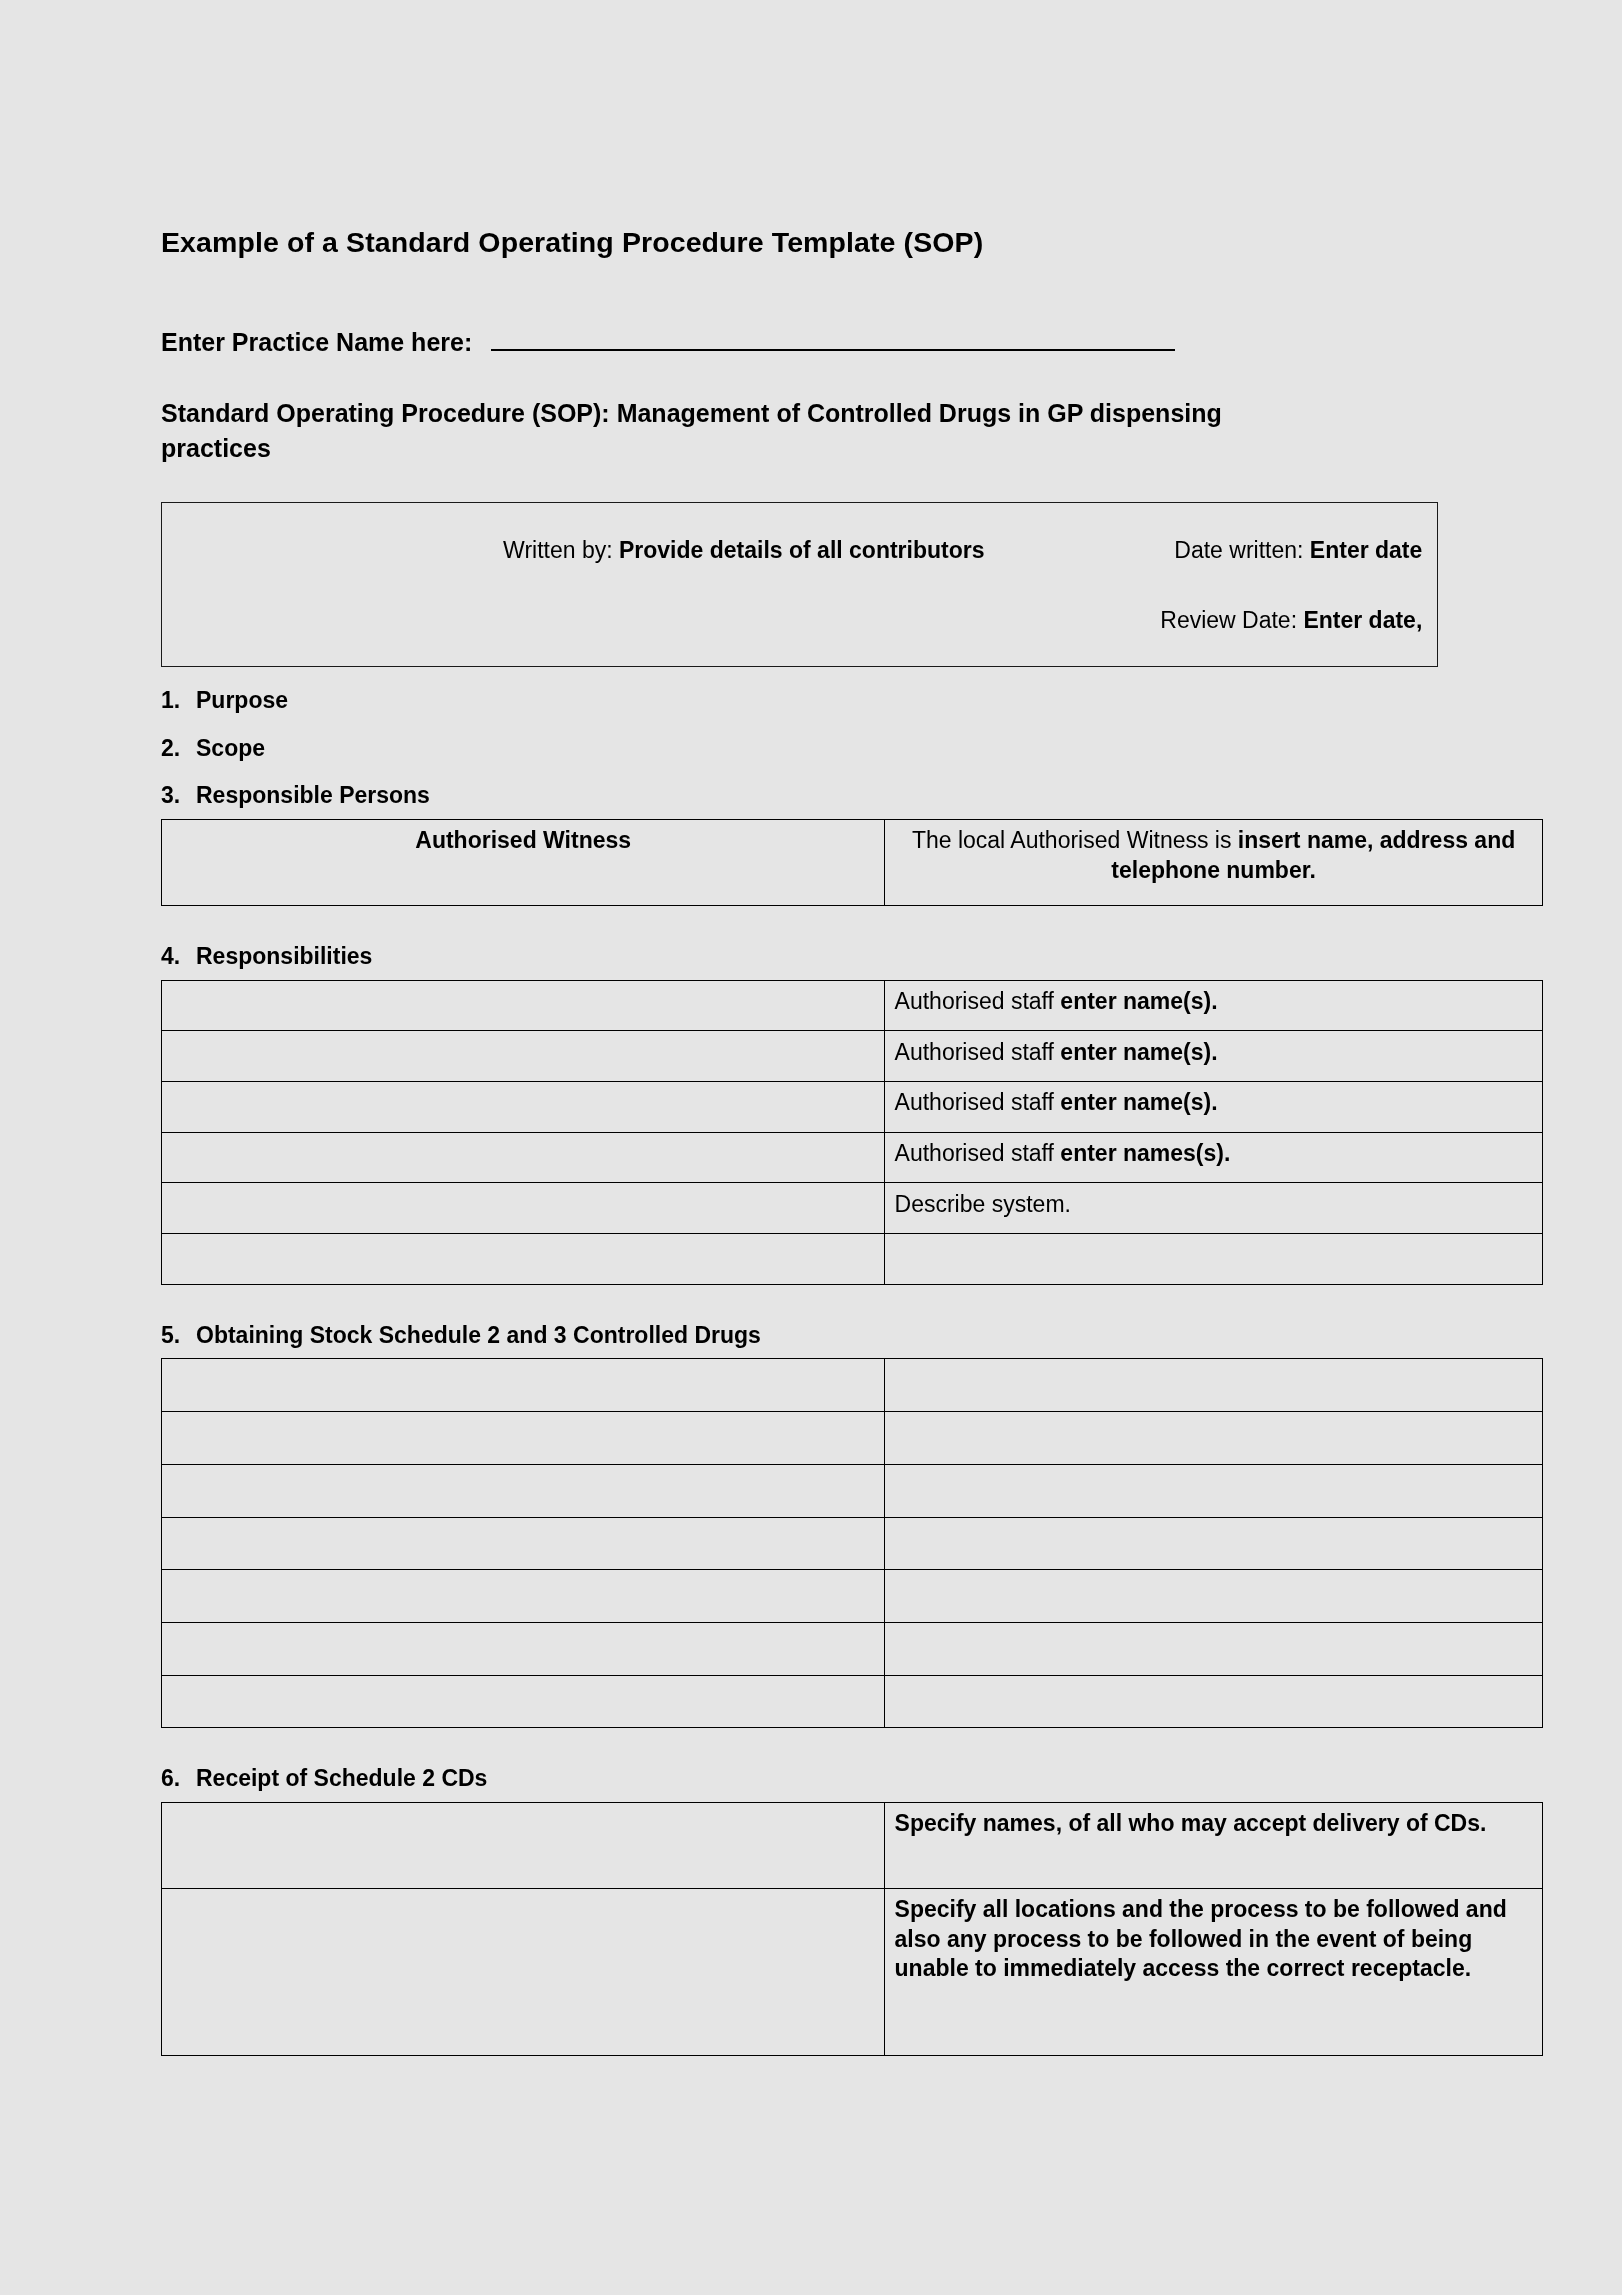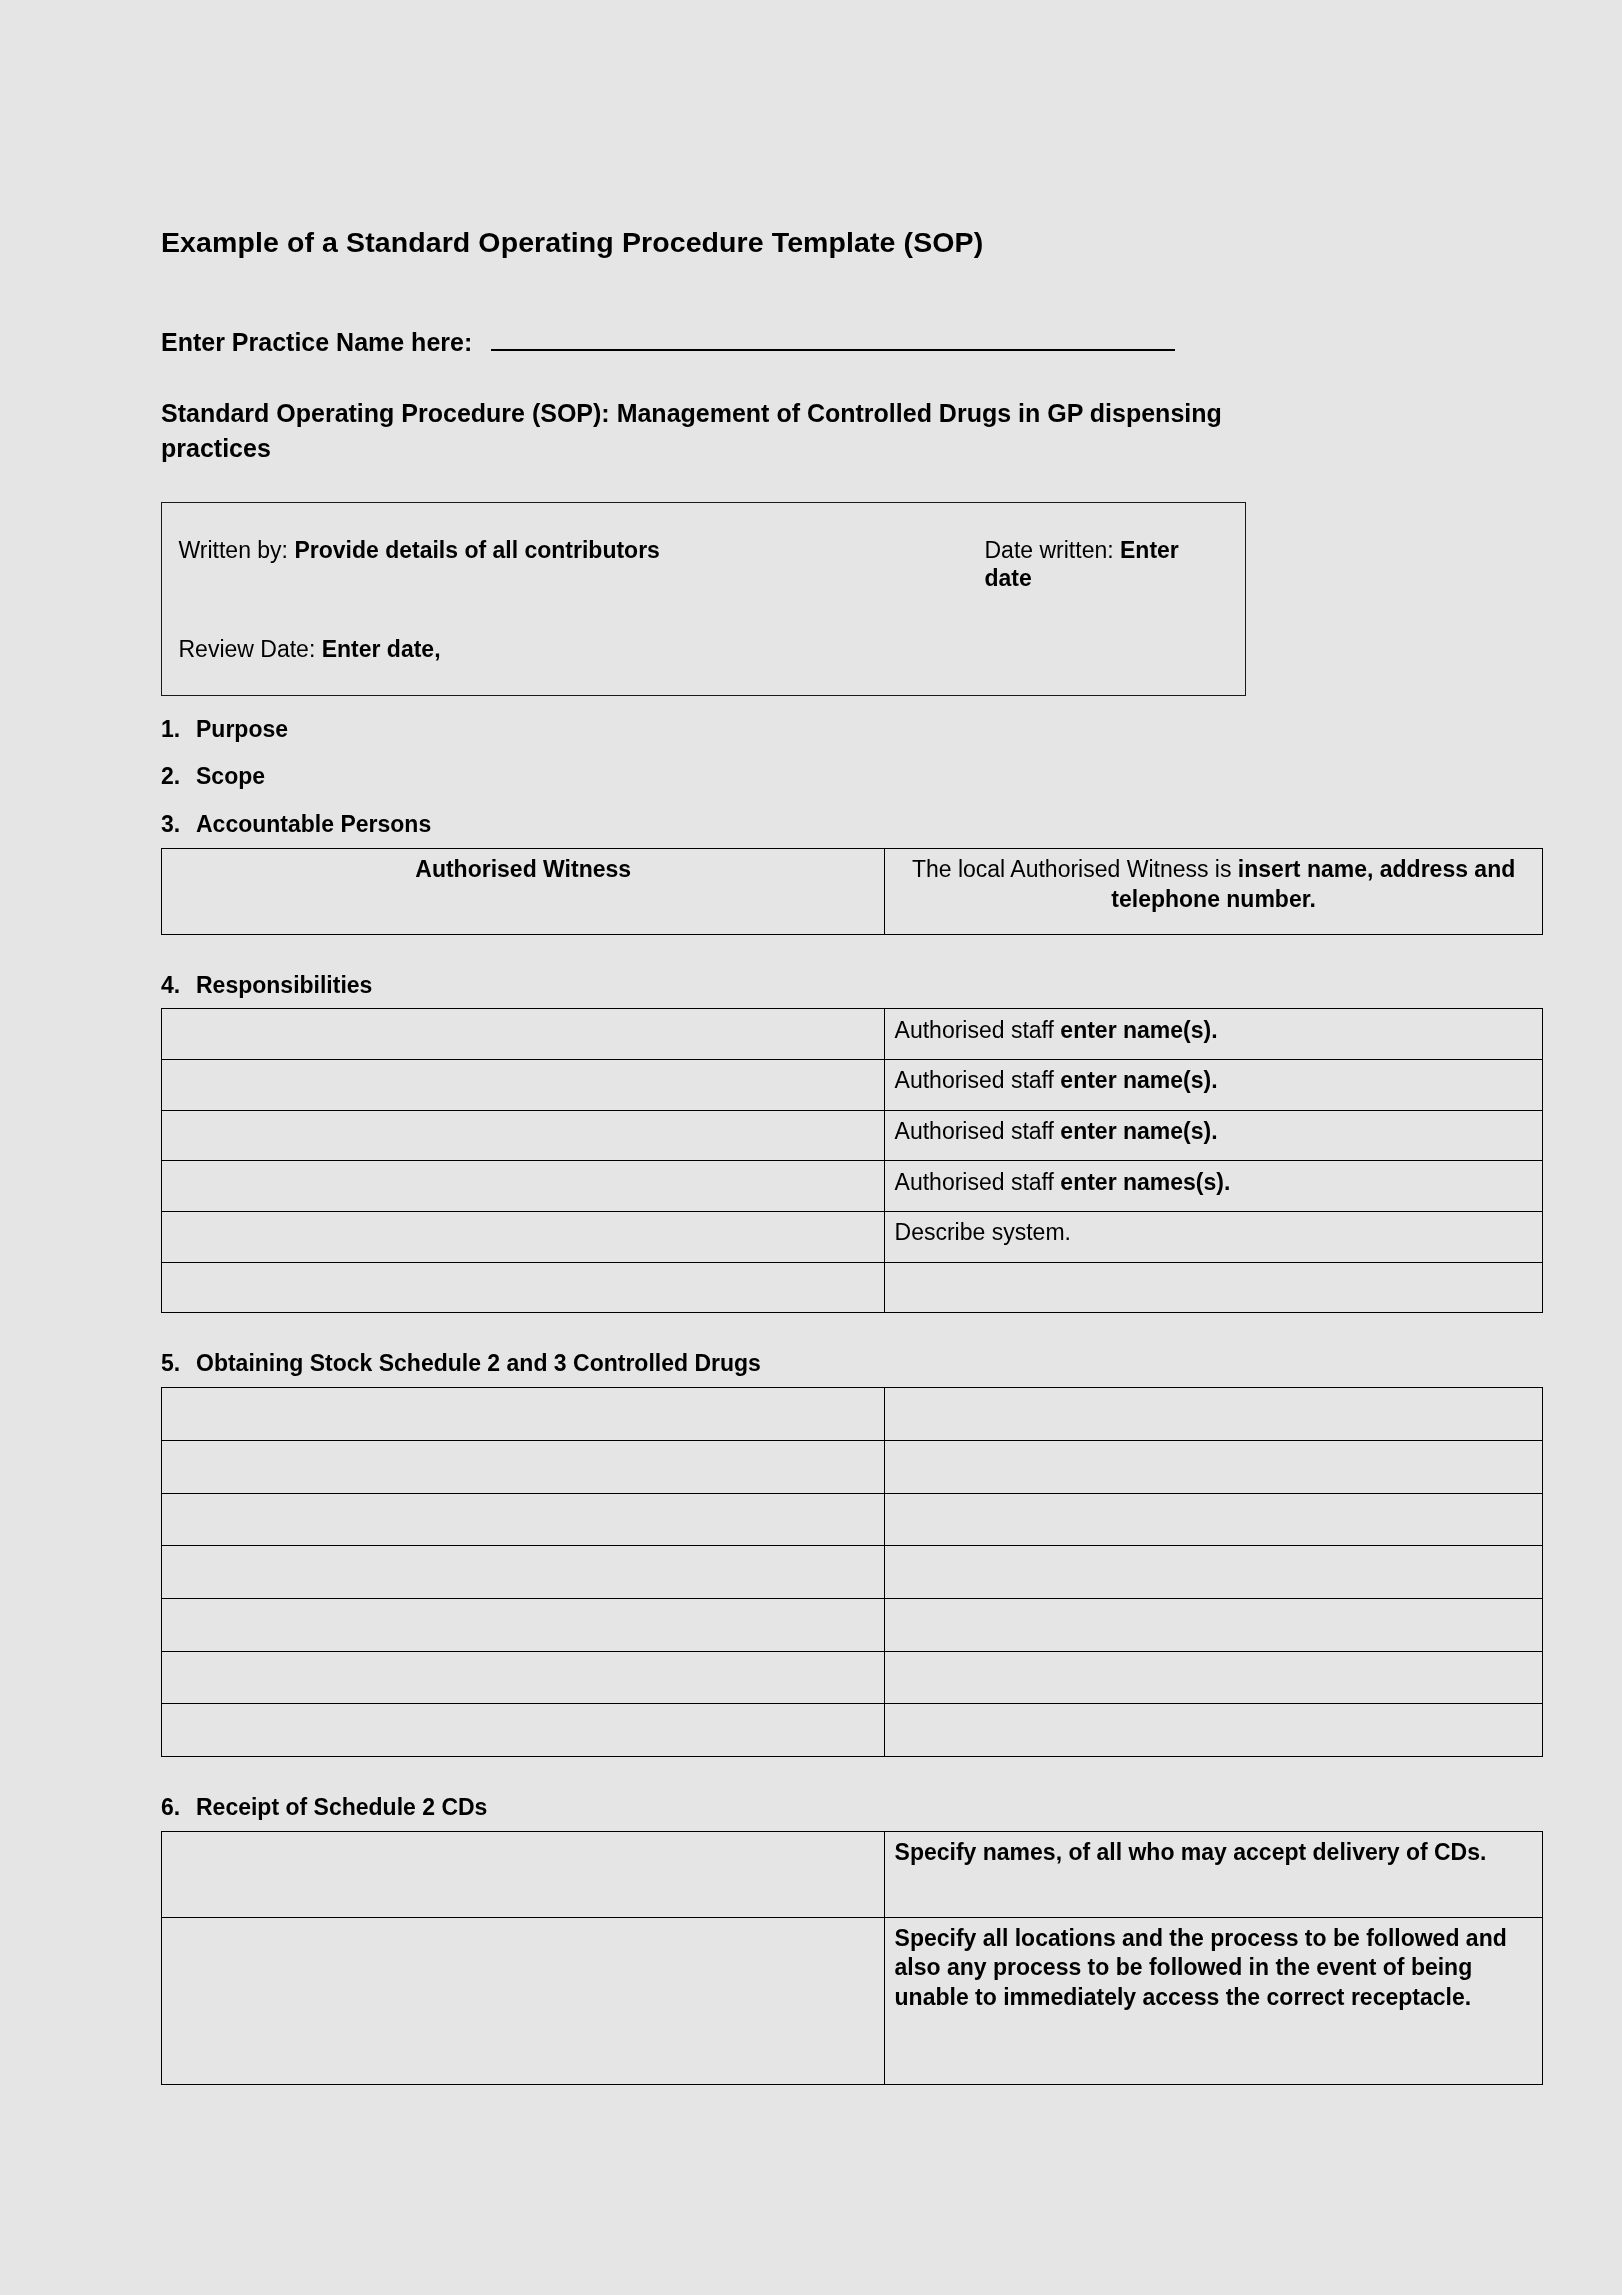--- a/index.html
+++ b/index.html
@@ -66,23 +66,24 @@
     font-weight: bold;
     line-height: 1.42;
     margin-top: 39px;
     width: 1130px;
   }
 
   
   .header-box {
     margin-top: 35px;
     border: 1.8px solid #1a1a1a;
-    width: 1085px;
+    width: 1277px;
     box-sizing: border-box;
     padding: 33px 0 31px 0;
+    text-align: right;
   }
   .header-row {
     display: flex;
     align-items: baseline;
     padding: 0 14.7px 0 16.5px;
   }
   .header-row + .header-row {
     margin-top: 42px;
   }
   .hr-left {
@@ -192,21 +193,21 @@
       <div class="num-item">
         <span class="idx">1.</span>
         <span>Purpose</span>
       </div>
       <div class="num-item">
         <span class="idx">2.</span>
         <span>Scope</span>
       </div>
       <div class="num-item">
         <span class="idx">3.</span>
-        <span>Accountable Persons</span>
+        <span>Responsible Persons</span>
       </div>
     </div>
 
     <table class="doc-table">
       <tbody>
         <tr>
           <td class="col-left label-cell h-resp-3">Authorised Witness</td>
           <td class="col-right h-resp-3"><span>The local Authorised Witness is </span><span class="b">insert name, address and telephone number.</span></td>
         </tr>
       </tbody>

